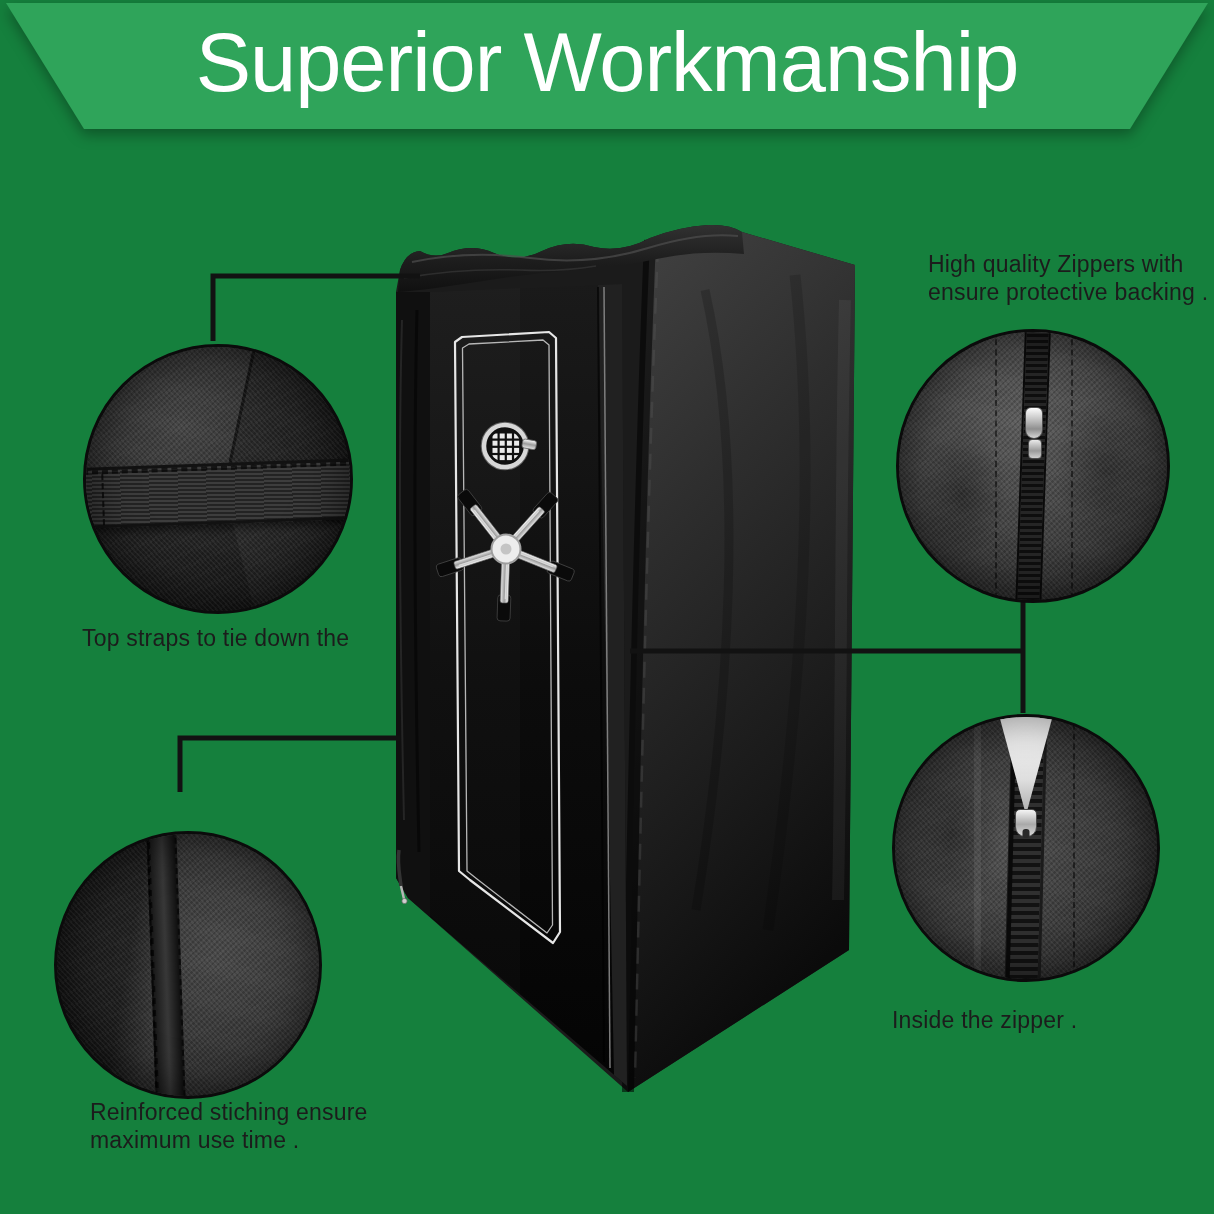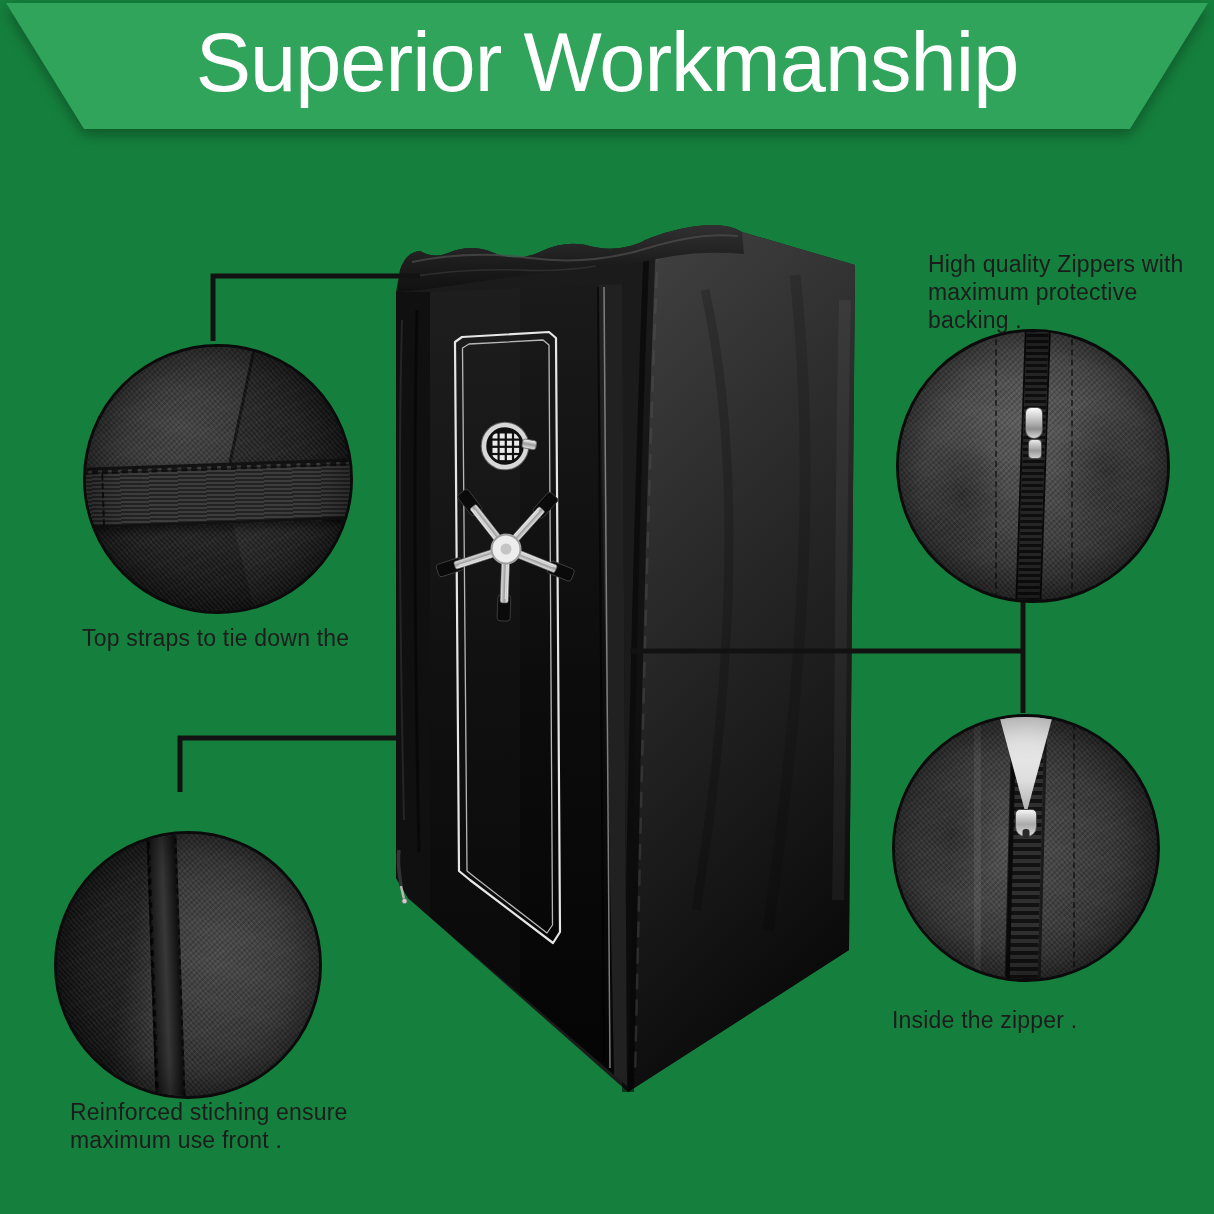--- a/index.html
+++ b/index.html
@@ -281,29 +281,29 @@
       <div class="teeth-mid"></div>
     </div>
     <div class="wedge"></div>
     <div class="sl2"></div>
     <div class="sl2-hole"></div>
     <div class="vig"></div>
   </div>
 
   <div class="cap cap-zippers" style="color: rgb(28, 28, 28);">
     <span>High quality Zippers with</span>
-    <span>maximum protective backing .</span>
+    <span>ensure protective backing .</span>
   </div>
 
   <div class="cap cap-straps" style="color: rgb(28, 28, 28);">
     <span>Top straps to tie down the</span>
   </div>
 
-  <div class="cap cap-stitch" style="color: rgb(28, 28, 28);">
+  <div class="cap cap-stitch" style="color: rgb(28, 28, 28); margin-left: 20px;">
     <span>Reinforced stiching ensure</span>
-    <span>maximum use front .</span>
+    <span>maximum use time .</span>
   </div>
 
   <div class="cap cap-inside" style="color: rgb(28, 28, 28);">
     <span>Inside the zipper .</span>
   </div>
 
 </div>
 
 </body></html>

